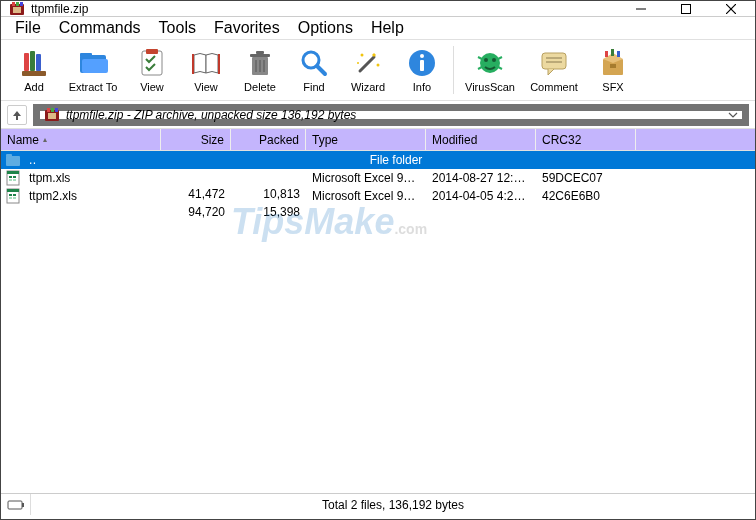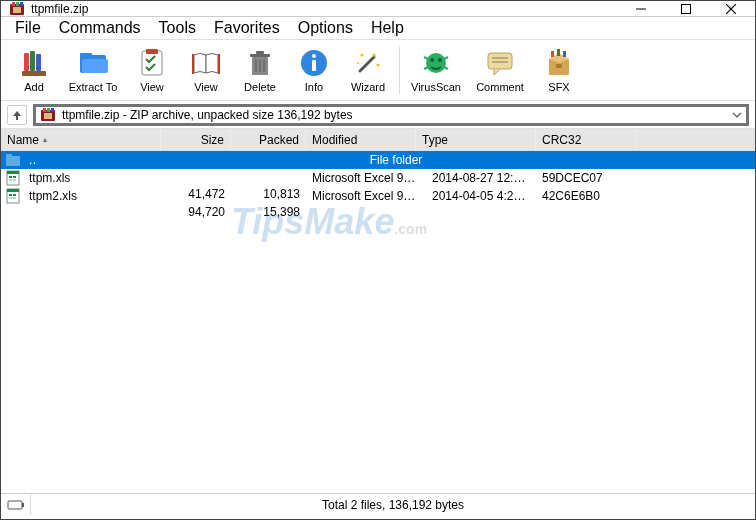--- a/index.html
+++ b/index.html
@@ -14,25 +14,25 @@
 .menubar .menu { padding: 2px 8px; font-size: 16px; }
 
 .toolbar { height: 62px; display: flex; align-items: center; padding: 2px 6px; border-top: 1px solid #e0e0e0; border-bottom: 1px solid #e0e0e0; }
 .tbtn { display: flex; flex-direction: column; align-items: center; justify-content: center; width: 54px; height: 56px; font-size: 11px; gap: 2px; }
 .tbtn .ticon { width: 32px; height: 32px; display: flex; align-items: center; justify-content: center; }
 .tsep { width: 1px; height: 48px; background: #ddd; margin: 0 4px; }
 .tbtn.wide { width: 64px; }
 
 .navbar { height: 28px; display: flex; align-items: center; padding: 2px 6px; gap: 6px; border-bottom: 1px solid #e0e0e0; }
 .navbar .upbtn { width: 20px; height: 20px; display: flex; align-items: center; justify-content: center; border: 1px solid #ccc; border-radius: 2px; }
-.navbar .pathbox { flex: 1; height: 22px; border: 3px solid #737373; display: flex; align-items: center; padding: 0 4px; gap: 6px; font-size: 12px; position: relative; }
+.navbar .pathbox { flex: 1; height: 22px; border: 7px solid #737373; display: flex; align-items: center; padding: 0 4px; gap: 6px; font-size: 12px; position: relative; font-style: italic; }
 .navbar .pathbox .chev { position: absolute; right: 4px; }
 .navbar .small-icon { width: 16px; height: 16px; }
 
-.headers { height: 22px; display: flex; border-bottom: 1px solid #e0e0e0; background: #e5e5e5; }
+.headers { height: 22px; display: flex; border-bottom: 1px solid #e0e0e0; background: #c4b5fd; }
 .hcol { padding: 3px 6px; font-size: 12px; border-right: 1px solid #eee; display: flex; align-items: center; position: relative; }
 .hcol .sort { margin-left: 4px; font-size: 8px; color: #666; }
 
 .col-name { width: 160px; }
 .col-size { width: 70px; justify-content: flex-end; }
 .col-packed { width: 75px; justify-content: flex-end; }
 .col-type { width: 120px; }
 .col-modified { width: 110px; }
 .col-crc { width: 100px; }
 
@@ -147,38 +147,47 @@
           <line x1="12" y1="13" x2="12" y2="25" stroke="#555"></line>
           <line x1="16" y1="13" x2="16" y2="25" stroke="#555"></line>
           <line x1="20" y1="13" x2="20" y2="25" stroke="#555"></line>
         </svg>
       </span>
     <span>Delete</span>
   </div>
   <div class="tbtn">
     <span class="ticon">
         <svg width="32" height="32">
-          <circle cx="16" cy="16" r="13" fill="#2e86de"></circle>
-          <circle cx="16" cy="9" r="2" fill="#fff"></circle>
-          <rect x="14" y="13" width="4" height="11" fill="#fff" rx="1"></rect>
-        </svg>
-      </span>
-    <span>Info</span>
+          <circle cx="13" cy="13" r="8" fill="none" stroke="#2e86de" stroke-width="3"></circle>
+          <line x1="19" y1="19" x2="27" y2="27" stroke="#2e86de" stroke-width="4" stroke-linecap="round"></line>
+        </svg>
+      </span>
+    <span>Find</span>
   </div>
   <div class="tbtn">
     <span class="ticon">
         <svg width="32" height="32">
           <line x1="8" y1="24" x2="22" y2="10" stroke="#555" stroke-width="3" stroke-linecap="round"></line>
           <path d="M22 6 l2 2 l-2 2 l-2 -2 z" fill="#f1c40f"></path>
           <circle cx="10" cy="8" r="1.5" fill="#f1c40f"></circle>
           <circle cx="26" cy="18" r="1.5" fill="#f1c40f"></circle>
           <circle cx="6" cy="16" r="1" fill="#f1c40f"></circle>
         </svg>
       </span>
     <span>Wizard</span>
+  </div>
+  <div class="tbtn">
+    <span class="ticon">
+        <svg width="32" height="32">
+          <circle cx="16" cy="16" r="13" fill="#2e86de"></circle>
+          <circle cx="16" cy="9" r="2" fill="#fff"></circle>
+          <rect x="14" y="13" width="4" height="11" fill="#fff" rx="1"></rect>
+        </svg>
+      </span>
+    <span>Info</span>
   </div>
   <div class="tsep"></div>
   <div class="tbtn wide">
     <span class="ticon">
         <svg width="32" height="32">
           <circle cx="16" cy="16" r="10" fill="#27ae60"></circle>
           <circle cx="12" cy="13" r="2" fill="#145a32"></circle>
           <circle cx="20" cy="13" r="2" fill="#145a32"></circle>
           <path d="M11 20 Q16 24 21 20" stroke="#145a32" stroke-width="2" fill="none"></path>
           <line x1="4" y1="10" x2="8" y2="12" stroke="#27ae60" stroke-width="2"></line>
@@ -244,25 +253,25 @@
   <div class="hcol col-name">
       <span>Name</span>
       <span class="sort">▴</span>
     </div>
   <div class="hcol col-size">
       <span>Size</span>
     </div>
   <div class="hcol col-packed">
       <span>Packed</span>
     </div>
+  <div class="hcol col-type">
+      <span>Type</span>
+    </div>
   <div class="hcol col-modified">
       <span>Modified</span>
-    </div>
-  <div class="hcol col-type">
-      <span>Type</span>
     </div>
   <div class="hcol col-crc">
       <span>CRC32</span>
     </div>
 </div>
 
 <div class="filelist">
   <div class="row selected">
     <span class="ficon">
         <svg width="16" height="16">

